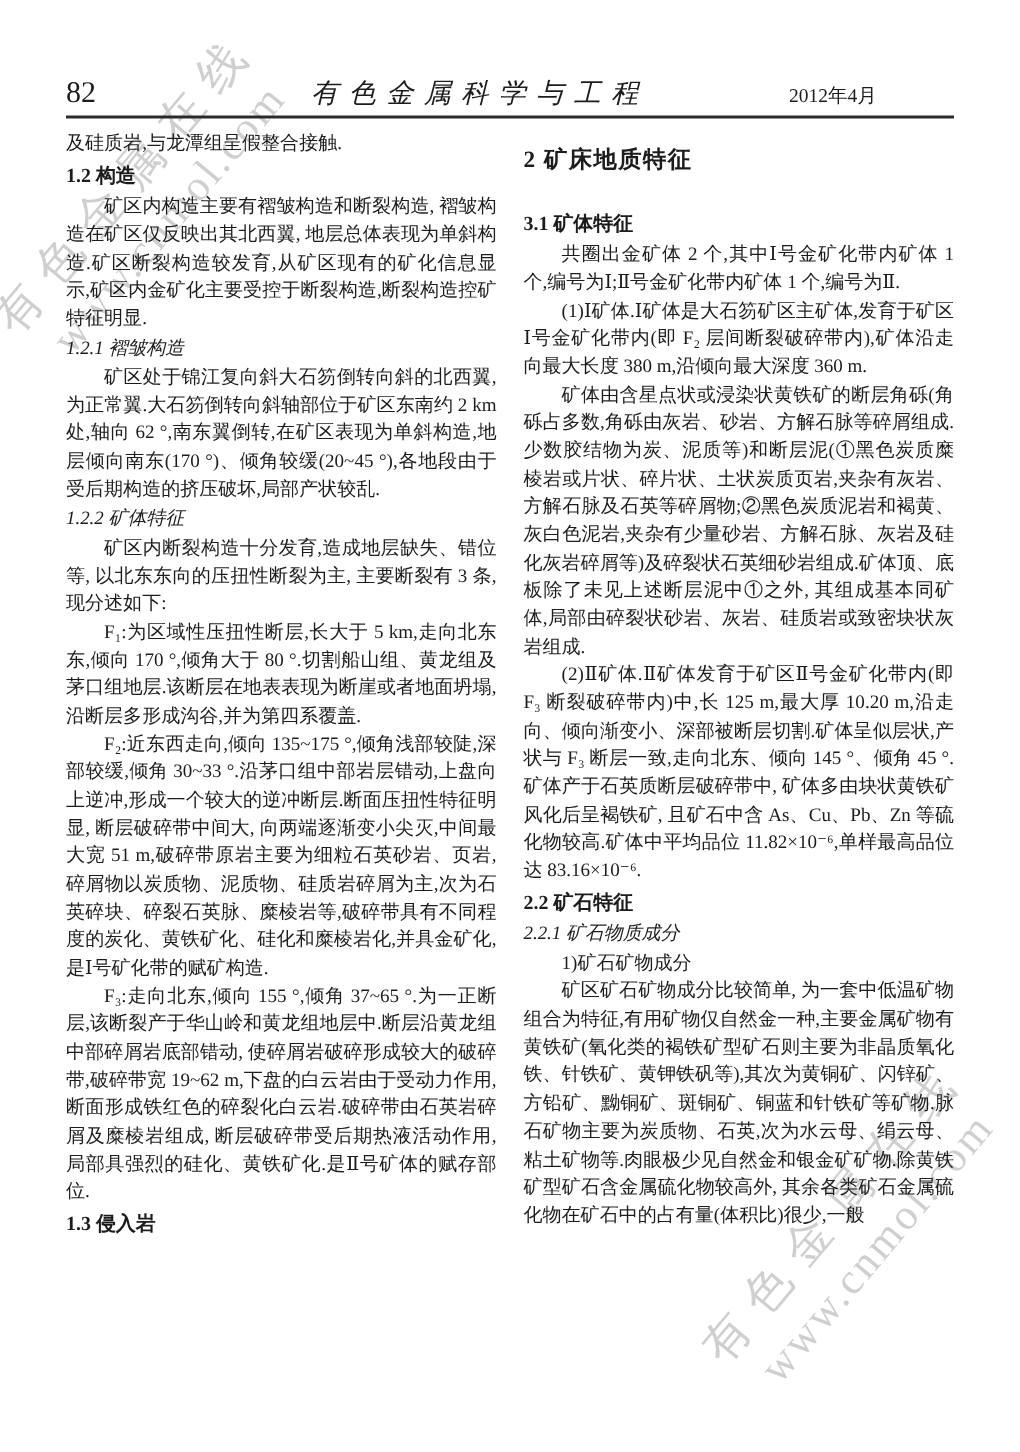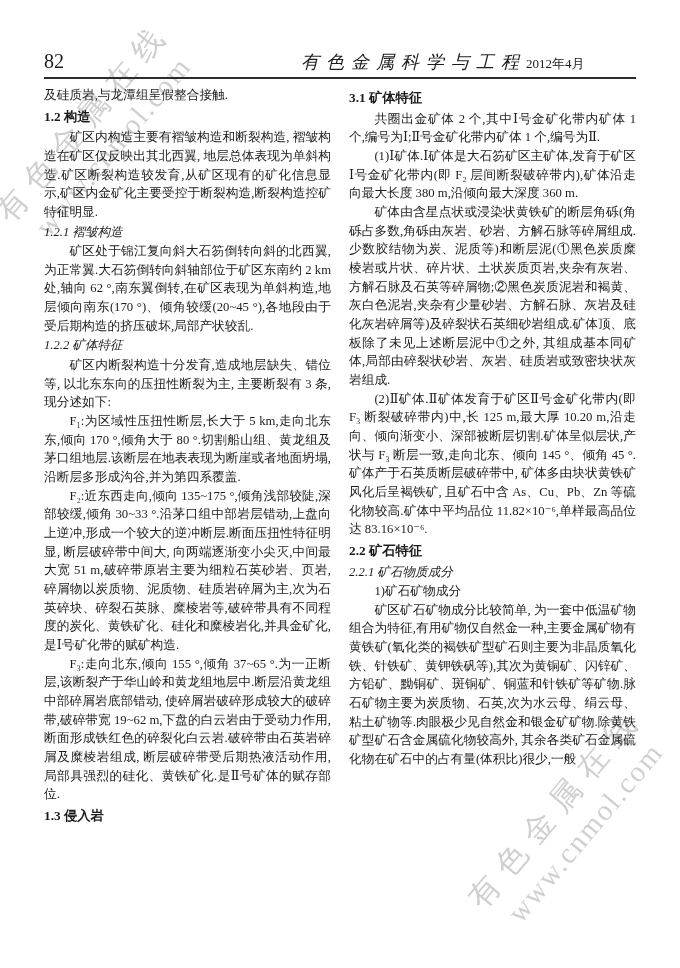--- a/index.html
+++ b/index.html
@@ -32,21 +32,21 @@
   .wm-a{left:-72px;top:96px;width:340px;}
   .wm-b{left:400px;top:782px;width:340px;}
   
   .page-header{
     position:relative;z-index:1;
     display:flex;align-items:baseline;
     margin:50px 44px 0 44px;
   }
   .page-num{font-size:20px;flex:0 0 70px;}
   .journal-title{
-    flex:1;text-align:right;
+    flex:1;text-align:center;
     font-size:18px;font-style:italic;
     letter-spacing:7px;
   }
   .issue-date{flex:0 0 110px;text-align:left;font-size:13px;}
   .header-rule{
     position:relative;z-index:1;
     margin:3px 44px 0 44px;
     border-top:2px solid #2b2b2b;
   }
   
@@ -97,20 +97,21 @@
         <div class="h3">1.2.1  褶皱构造</div>
         <p class="para">矿区处于锦江复向斜大石笏倒转向斜的北西翼,为正常翼.大石笏倒转向斜轴部位于矿区东南约 2 km 处,轴向 62 °,南东翼倒转,在矿区表现为单斜构造,地层倾向南东(170 °)、倾角较缓(20~45 °),各地段由于受后期构造的挤压破坏,局部产状较乱.</p>
         <div class="h3">1.2.2  矿体特征</div>
         <p class="para">矿区内断裂构造十分发育,造成地层缺失、错位等, 以北东东向的压扭性断裂为主, 主要断裂有 3 条,现分述如下:</p>
         <p class="para">F₁:为区域性压扭性断层,长大于 5 km,走向北东东,倾向 170 °,倾角大于 80 °.切割船山组、黄龙组及茅口组地层.该断层在地表表现为断崖或者地面坍塌,沿断层多形成沟谷,并为第四系覆盖.</p>
         <p class="para">F₂:近东西走向,倾向 135~175 °,倾角浅部较陡,深部较缓,倾角 30~33 °.沿茅口组中部岩层错动,上盘向上逆冲,形成一个较大的逆冲断层.断面压扭性特征明显, 断层破碎带中间大, 向两端逐渐变小尖灭,中间最大宽 51 m,破碎带原岩主要为细粒石英砂岩、页岩, 碎屑物以炭质物、泥质物、硅质岩碎屑为主,次为石英碎块、碎裂石英脉、糜棱岩等,破碎带具有不同程度的炭化、黄铁矿化、硅化和糜棱岩化,并具金矿化,是Ⅰ号矿化带的赋矿构造.</p>
         <p class="para">F₃:走向北东,倾向 155 °,倾角 37~65 °.为一正断层,该断裂产于华山岭和黄龙组地层中.断层沿黄龙组中部碎屑岩底部错动, 使碎屑岩破碎形成较大的破碎带,破碎带宽 19~62 m,下盘的白云岩由于受动力作用,断面形成铁红色的碎裂化白云岩.破碎带由石英岩碎屑及糜棱岩组成, 断层破碎带受后期热液活动作用,局部具强烈的硅化、黄铁矿化.是Ⅱ号矿体的赋存部位.</p>
         <div class="h2">1.3  侵入岩</div>
       </section>
     <section class="col" id="col-right">
+        <div class="h1">2  矿床地质特征</div>
         <div class="h2">3.1  矿体特征</div>
         <p class="para">共圈出金矿体 2 个,其中Ⅰ号金矿化带内矿体 1 个,编号为Ⅰ;Ⅱ号金矿化带内矿体 1 个,编号为Ⅱ.</p>
         <p class="para">(1)Ⅰ矿体.Ⅰ矿体是大石笏矿区主矿体,发育于矿区Ⅰ号金矿化带内(即 F₂ 层间断裂破碎带内),矿体沿走向最大长度 380 m,沿倾向最大深度 360 m.</p>
         <p class="para">矿体由含星点状或浸染状黄铁矿的断层角砾(角砾占多数,角砾由灰岩、砂岩、方解石脉等碎屑组成.少数胶结物为炭、泥质等)和断层泥(①黑色炭质糜棱岩或片状、碎片状、土状炭质页岩,夹杂有灰岩、方解石脉及石英等碎屑物;②黑色炭质泥岩和褐黄、灰白色泥岩,夹杂有少量砂岩、方解石脉、灰岩及硅化灰岩碎屑等)及碎裂状石英细砂岩组成.矿体顶、底板除了未见上述断层泥中①之外, 其组成基本同矿体,局部由碎裂状砂岩、灰岩、硅质岩或致密块状灰岩组成.</p>
         <p class="para">(2)Ⅱ矿体.Ⅱ矿体发育于矿区Ⅱ号金矿化带内(即 F₃ 断裂破碎带内)中,长 125 m,最大厚 10.20 m,沿走向、倾向渐变小、深部被断层切割.矿体呈似层状,产状与 F₃ 断层一致,走向北东、倾向 145 °、倾角 45 °.矿体产于石英质断层破碎带中, 矿体多由块状黄铁矿风化后呈褐铁矿, 且矿石中含 As、Cu、Pb、Zn 等硫化物较高.矿体中平均品位 11.82×10⁻⁶,单样最高品位达 83.16×10⁻⁶.</p>
         <div class="h2">2.2  矿石特征</div>
         <div class="h3">2.2.1  矿石物质成分</div>
         <p class="para">1)矿石矿物成分</p>
         <p class="para">矿区矿石矿物成分比较简单, 为一套中低温矿物组合为特征,有用矿物仅自然金一种,主要金属矿物有黄铁矿(氧化类的褐铁矿型矿石则主要为非晶质氧化铁、针铁矿、黄钾铁矾等),其次为黄铜矿、闪锌矿、方铅矿、黝铜矿、斑铜矿、铜蓝和针铁矿等矿物.脉石矿物主要为炭质物、石英,次为水云母、绢云母、粘土矿物等.肉眼极少见自然金和银金矿矿物.除黄铁矿型矿石含金属硫化物较高外, 其余各类矿石金属硫化物在矿石中的占有量(体积比)很少,一般</p>
       </section>

